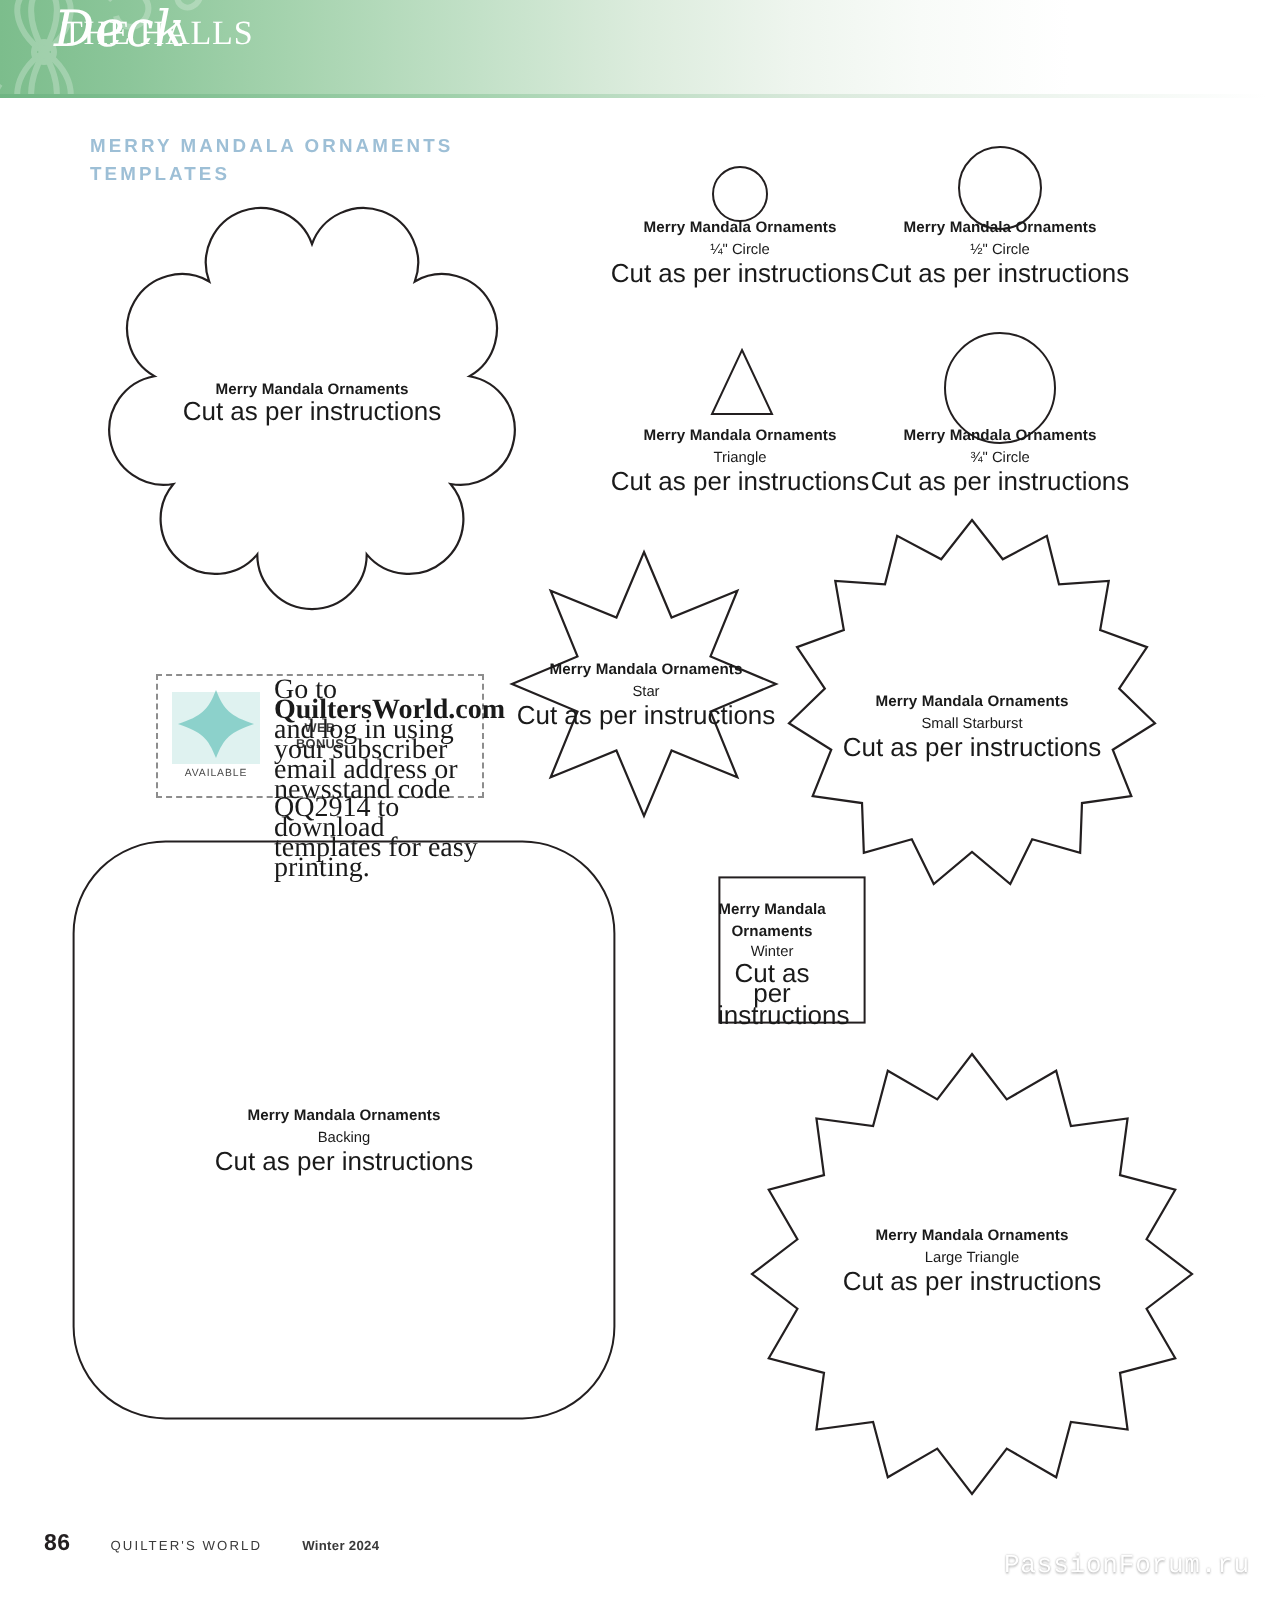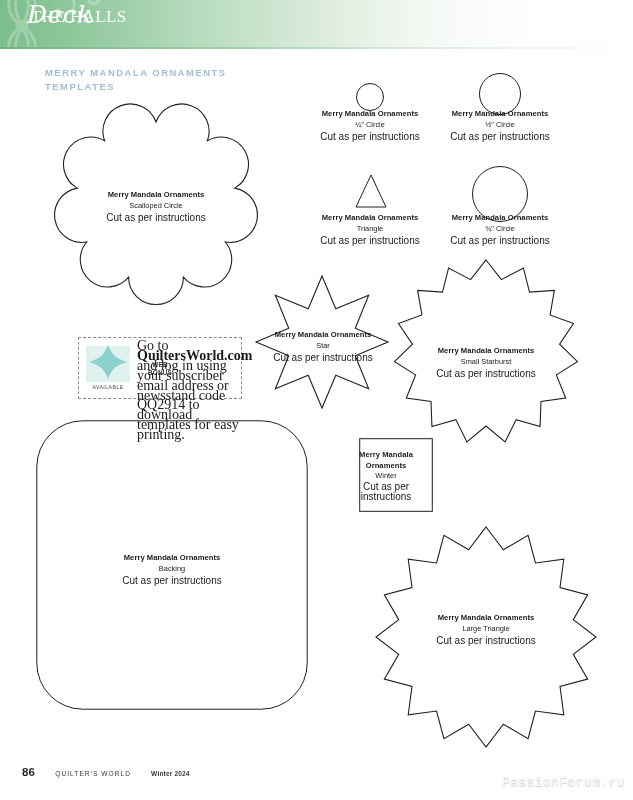--- a/index.html
+++ b/index.html
@@ -91,21 +91,21 @@
     font-size: 7.6px;
     font-weight: bold;
     letter-spacing: .05px;
   }
   .tpl-label .t-sub {
     display: block;
     font-size: 7.4px;
   }
   .tpl-label .t-note {
     display: block;
-    font-size: 10px;
+    font-size: 13px;
   }
 
   
   .shape-svg { position: absolute; overflow: visible; }
   .stroke-path {
     fill: #ffffff;
     stroke: #231f20;
     stroke-width: 1.1;
     stroke-linejoin: miter;
   }
@@ -226,21 +226,20 @@
 <div id="page-heading">
   <span>Merry Mandala Ornaments</span><br>
   <span>Templates</span>
 </div>
 
 <svg class="shape-svg" style="left:46px; top:96px;" width="220" height="215" viewBox="0 0 220 215">
   <path class="stroke-path" id="scallop-path" d="M110.00,26.00 A26,26 0 1 1 161.42,44.72 A26,26 0 1 1 188.78,92.11 A26,26 0 1 1 179.28,146.00 A26,26 0 1 1 137.36,181.18 A26,26 0 1 1 82.64,181.18 A26,26 0 1 1 40.72,146.00 A26,26 0 1 1 31.22,92.11 A26,26 0 1 1 58.58,44.72 A26,26 0 1 1 110.00,26.00 Z"></path>
 </svg>
 <div class="tpl-label" style="left:56px; top:189px; width:200px;">
   <span class="t-title">Merry Mandala Ornaments</span>
-  <span class="t-sub">Scalloped Circle</span>
   <span class="t-note">Cut as per instructions</span>
 </div>
 
 <svg class="shape-svg" style="left:355px; top:82px;" width="30" height="30" viewBox="0 0 30 30">
   <circle class="stroke-path-thin" cx="15" cy="15" r="13.5"></circle>
 </svg>
 <div class="tpl-label" style="left:290px; top:108px; width:160px;">
   <span class="t-title">Merry Mandala Ornaments</span>
   <span class="t-sub">¼" Circle</span>
   <span class="t-note">Cut as per instructions</span>

